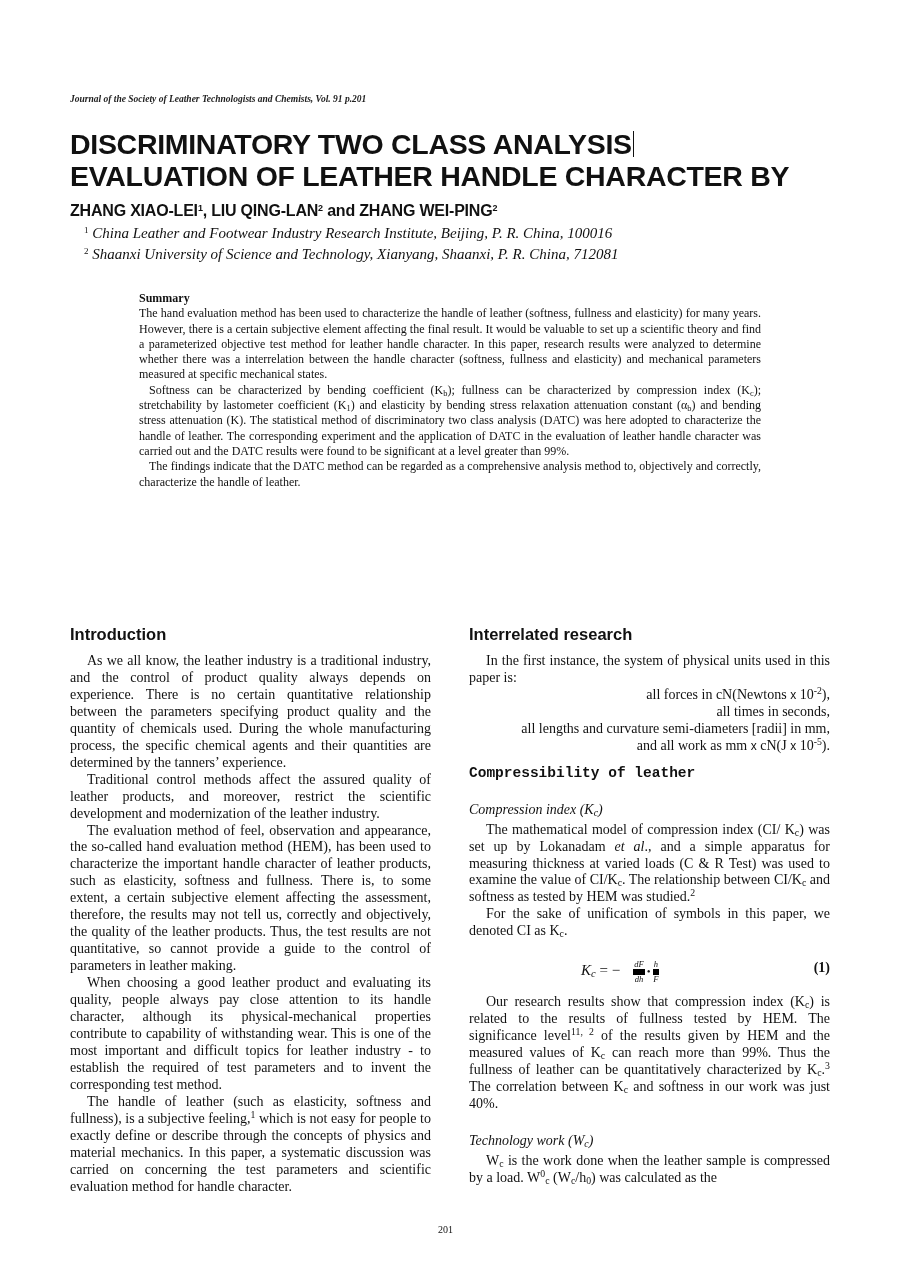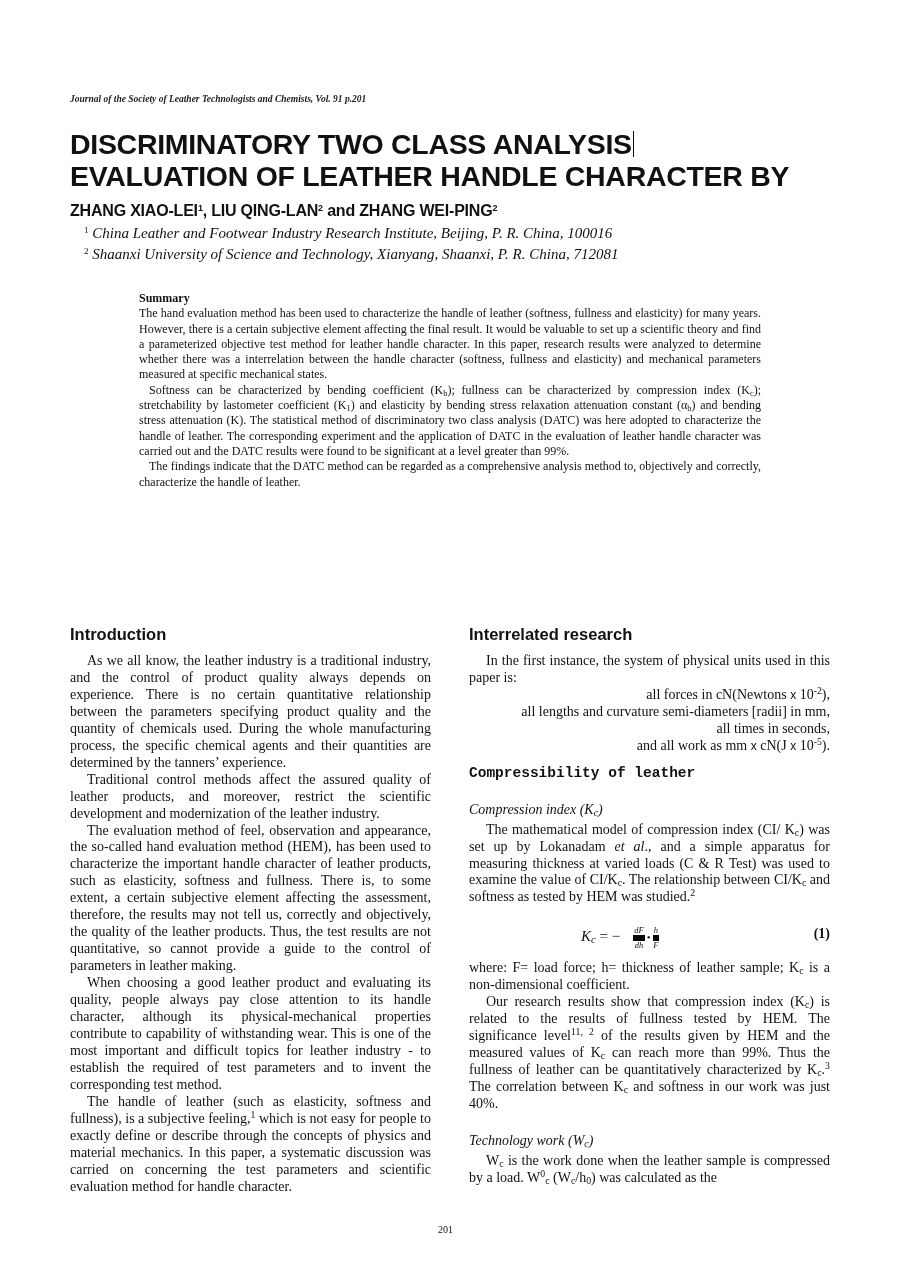--- a/index.html
+++ b/index.html
@@ -68,38 +68,38 @@
   <p class="indent">The evaluation method of feel, observation and appearance, the so-called hand evaluation method (HEM), has been used to characterize the important handle character of leather products, such as elasticity, softness and fullness. There is, to some extent, a certain subjective element affecting the assessment, therefore, the results may not tell us, correctly and objectively, the quality of the leather products. Thus, the test results are not quantitative, so cannot provide a guide to the control of parameters in leather making.</p>
   <p class="indent">When choosing a good leather product and evaluating its quality, people always pay close attention to its handle character, although its physical-mechanical properties contribute to capability of withstanding wear. This is one of the most important and difficult topics for leather industry - to establish the required of test parameters and to invent the corresponding test method.</p>
   <p class="indent"><span>The handle of leather (such as elasticity, softness and fullness), is a subjective feeling,</span><sup>1</sup><span> which is not easy for people to exactly define or describe through the concepts of physics and material mechanics. In this paper, a systematic discussion was carried on concerning the test parameters and scientific evaluation method for handle character.</span></p>
 </div>
 
 <div class="col col-right">
   <div class="section-heading">Interrelated research</div>
   <p class="indent">In the first instance, the system of physical units used in this paper is:</p>
   <div class="units">
     <div><span>all forces in cN(Newtons </span><span class="sans-x">x</span><span> 10</span><sup>-2</sup><span>),</span></div>
+    <div>all times in seconds,</div>
     <div>all lengths and curvature semi-diameters [radii] in mm,</div>
-    <div>all times in seconds,</div>
     <div><span>and all work as mm </span><span class="sans-x">x</span><span> cN(J </span><span class="sans-x">x</span><span> 10</span><sup>-5</sup><span>).</span></div>
   </div>
 
   <div class="sub-heading">Compressibility of leather</div>
 
   <div class="sub-heading-italic"><span>Compression index (K</span><sub>c</sub><span>)</span></div>
   <p class="indent"><span>The mathematical model of compression index (CI/ K</span><sub>c</sub><span>) was set up by Lokanadam </span><i>et al</i><span>., and a simple apparatus for measuring thickness at varied loads (C &amp; R Test) was used to examine the value of CI/K</span><sub>c</sub><span>. The relationship between CI/K</span><sub>c</sub><span> and softness as tested by HEM was studied.</span><sup>2</sup></p>
+  <p class="indent"><span>For the sake of unification of symbols in this paper, we denoted CI as K</span><sub>c</sub><span>.</span></p>
 
   <div class="equation">
     <div class="eq-body">
       <span>K</span><sub>c</sub><span style="font-style:normal"> = −</span>
       &nbsp;&nbsp;<span class="eq-frac"><span class="num">dF</span><span class="den">dh</span></span><span style="font-style:normal;font-size:11px">•</span><span class="eq-frac"><span class="num">h</span><span class="den">F</span></span>
     </div>
     <div class="eq-number">(1)</div>
   </div>
 
-  <p><span>where: F= load force; h= thickness of leather sample; K</span><sub>c</sub><span> is a non-dimensional coefficient.</span></p>
   <p class="indent"><span>Our research results show that compression index (K</span><sub>c</sub><span>) is related to the results of fullness tested by HEM. The significance level</span><sup>11, 2</sup><span> of the results given by HEM and the measured values of K</span><sub>c</sub><span> can reach more than 99%. Thus the fullness of leather can be quantitatively characterized by K</span><sub>c</sub><span>.</span><sup>3</sup><span> The correlation between K</span><sub>c</sub><span> and softness in our work was just 40%.</span></p>
 
   <div class="sub-heading-italic"><span>Technology work (W</span><sub>c</sub><span>)</span></div>
   <p class="indent"><span>W</span><sub>c</sub><span> is the work done when the leather sample is compressed by a load. W</span><sup>0</sup><sub>c</sub><span> (W</span><sub>c</sub><span>/h</span><sub>0</sub><span>) was calculated as the</span></p>
 </div>
 
 <div class="page-number">201</div>
 
 </body></html>

